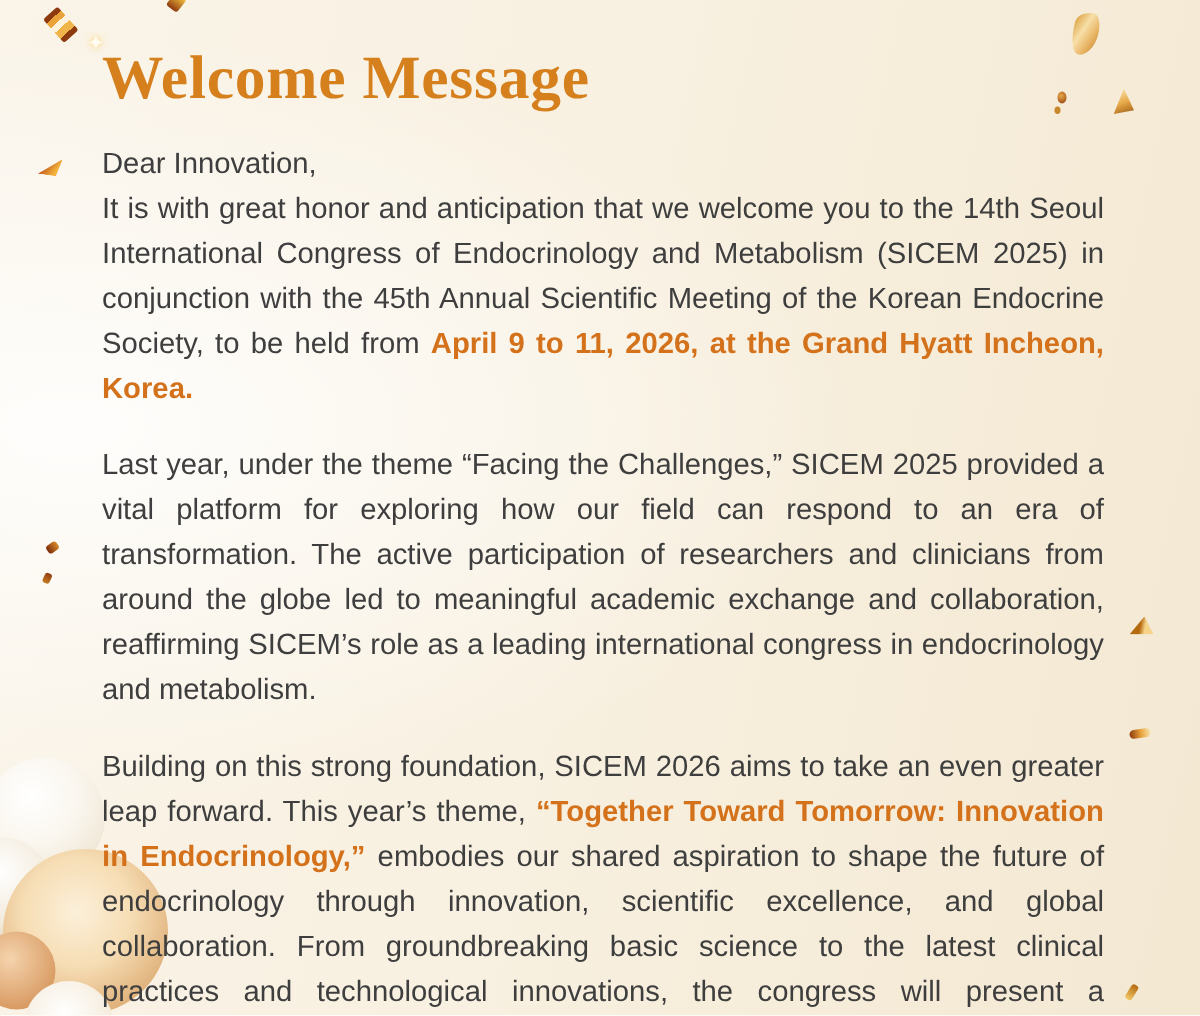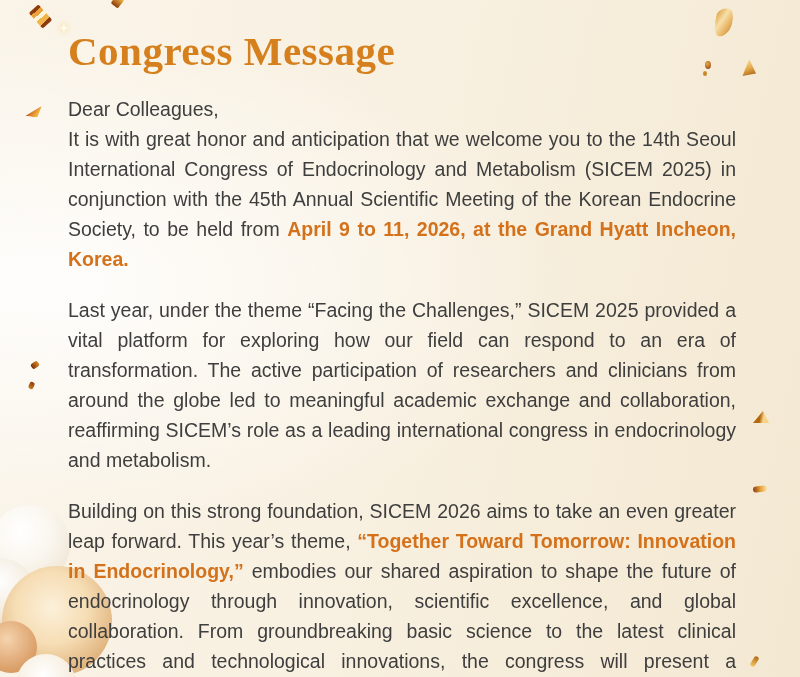--- a/index.html
+++ b/index.html
@@ -170,23 +170,23 @@
   <div class="deco confetti-dot-a"></div>
   <div class="deco confetti-dot-b"></div>
   <div class="deco confetti-cone"></div>
   <div class="deco confetti-triangle-right"></div>
   <div class="deco confetti-piece-right"></div>
   <div class="deco confetti-speck-bottom"></div>
 
   <div class="sparkle">✦</div>
 
   <div class="content">
-    <h1 class="title">Congress Message</h1>
+    <h1 class="title">Welcome Message</h1>
 
-    <p class="body-par salutation">Dear Colleagues,</p>
+    <p class="body-par salutation">Dear Innovation,</p>
 
     <p class="body-par"><span>It is with great honor and anticipation that we welcome you to the 14th Seoul International Congress of Endocrinology and Metabolism (SICEM 2025) in conjunction with the 45th Annual Scientific Meeting of the Korean Endocrine Society, to be held from </span><span class="hl">April 9 to 11, 2026, at the Grand Hyatt Incheon, Korea.</span></p>
 
     <p class="body-par"><span>Last year, under the theme “Facing the Challenges,” SICEM 2025 provided a vital platform for exploring how our field can respond to an era of transformation. The active participation of researchers and clinicians from around the globe led to meaningful academic exchange and collaboration, reaffirming SICEM’s role as a leading international congress in endocrinology and metabolism.</span></p>
 
     <p class="body-par"><span>Building on this strong foundation, SICEM 2026 aims to take an even greater leap forward. This year’s theme, </span><span class="hl">“Together Toward Tomorrow: Innovation in Endocrinology,”</span><span> embodies our shared aspiration to shape the future of endocrinology through innovation, scientific excellence, and global collaboration. From groundbreaking basic science to the latest clinical practices and technological innovations, the congress will present a comprehensive program that reflects the dynamic progress of our discipline.</span></p>
   </div>
 
 </div>
 

